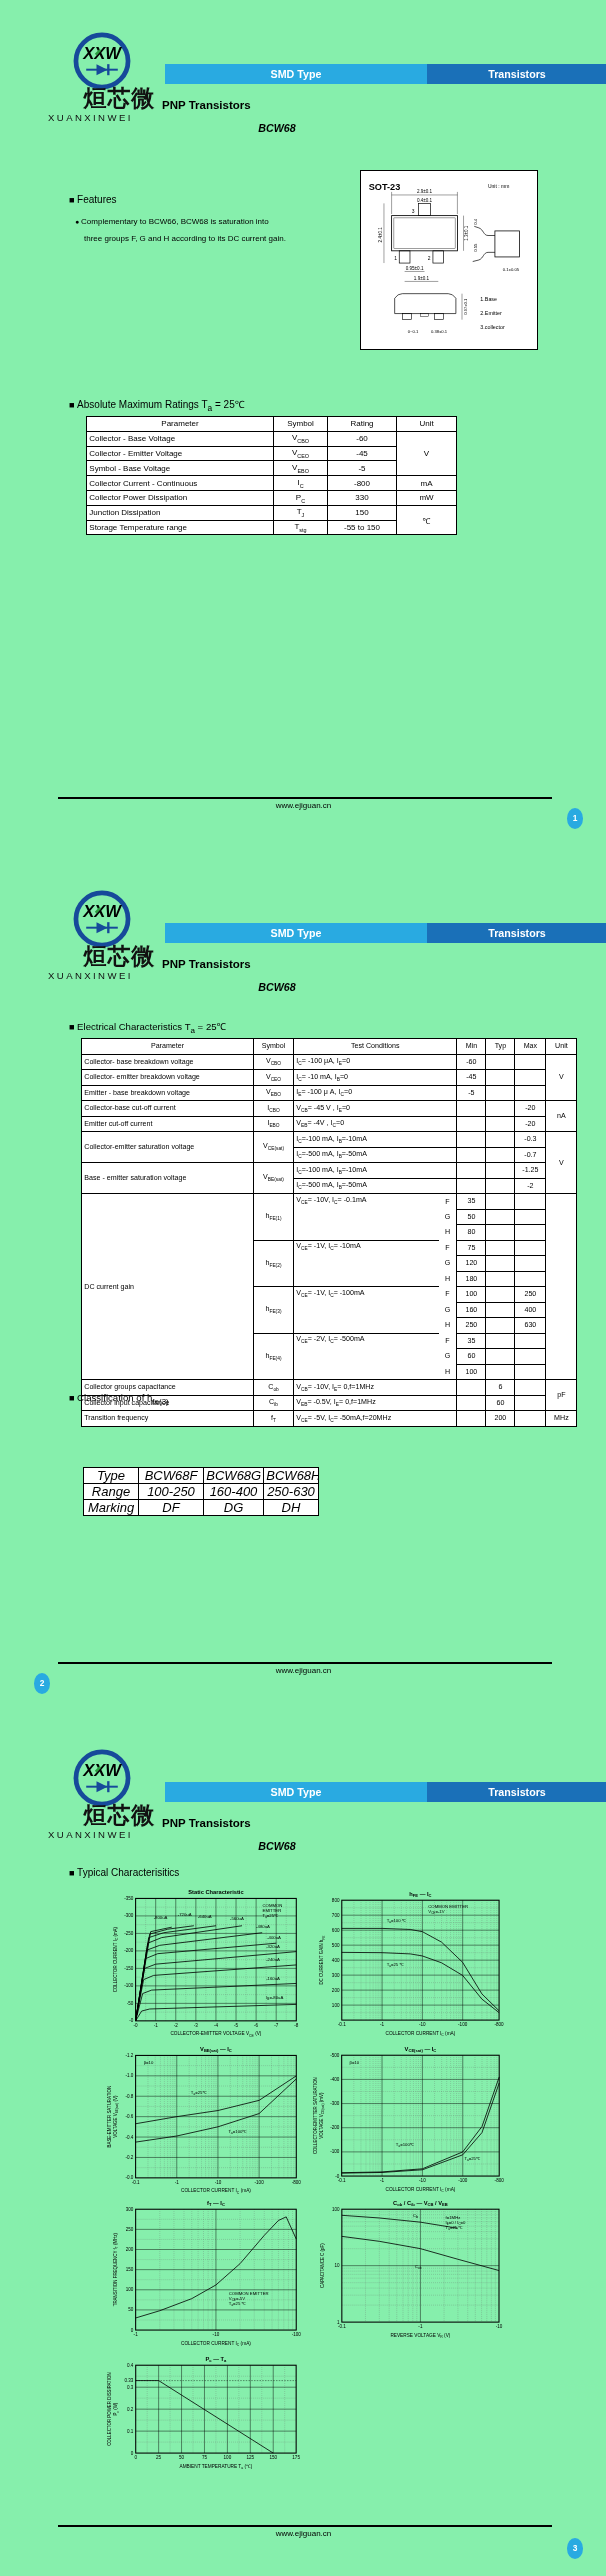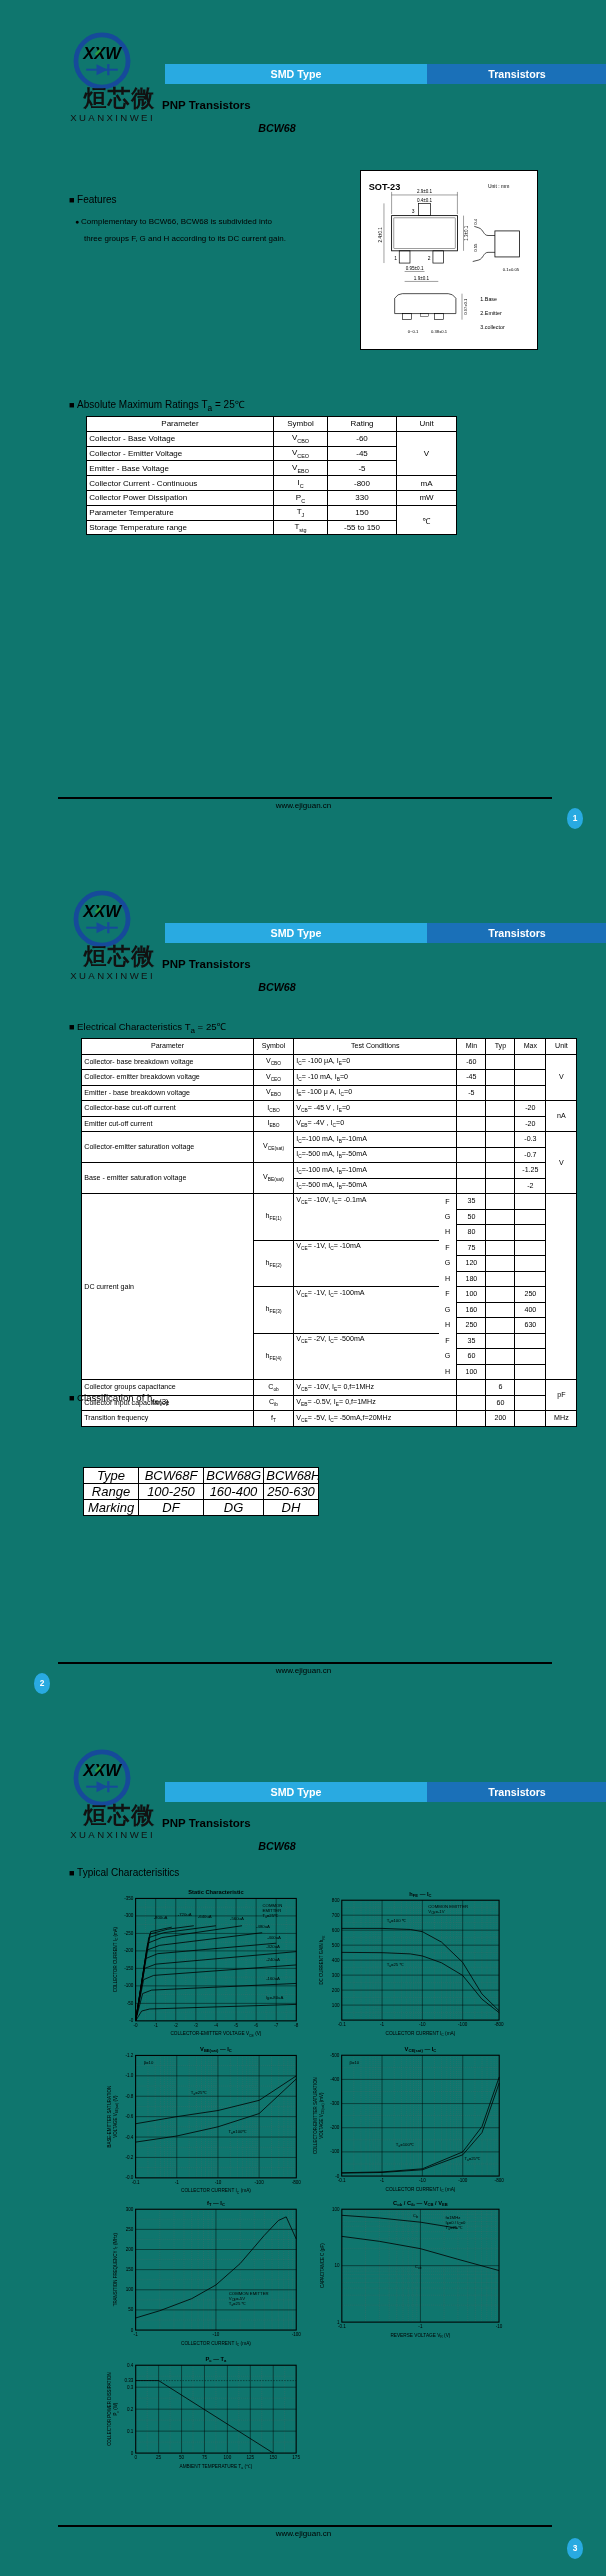--- a/index.html
+++ b/index.html
@@ -1,20 +1,20 @@
 <!DOCTYPE html>
 <html style="font-size:12.2px"><head>
 <meta charset="utf-8">
 <style>
   html,body{margin:0;padding:0;background:#fff;}
-  #sheet{position:relative;width:607px;height:2576px;background:#0f766e;
+  #sheet{position:relative;width:607px;height:2576px;background:#86efac;
          font-family:"Liberation Sans",sans-serif;color:#000;overflow:hidden;}
   .abs{position:absolute;}
   .logo-cn{font-size:23px;font-weight:bold;letter-spacing:0.8px;text-align:right;color:#111;}
-  .logo-en{font-size:9.6px;letter-spacing:2.4px;text-align:right;color:#111;}
+  .logo-en{font-size:9.6px;letter-spacing:2.4px;text-align:left;color:#111;}
   .bar{height:20px;line-height:20px;text-align:center;color:#fff;font-size:10.7px;font-weight:bold;}
   .subtitle{width:230px;font-size:11.5px;font-weight:bold;}
   .part{width:230px;text-align:center;font-size:10.7px;font-weight:bold;font-style:italic;}
   .sec-title{font-size:10px;}
   .sec-title::before{content:"■ ";font-size:9.2px;}
   .feat-line{font-size:8px;}
   .feat-line.b1::before{content:"● ";font-size:6.9px;}
   .dtable{border-collapse:collapse;table-layout:fixed;background:#fff;border:1.5px solid #000;}
   .dtable td,.dtable th{border:0.8px solid #000;text-align:center;padding:0 2.3px;
        font-weight:normal;white-space:nowrap;overflow:hidden;}
@@ -51,21 +51,21 @@
       <line x1="46" y1="42" x2="46" y2="56" stroke="#164a9a" stroke-width="3"></line>
     </svg>
     <div class="abs logo-cn" style="left:48px;top:83px;width:107px">烜芯微</div>
     <div class="abs logo-en" style="left:48px;top:112px;width:107px">XUANXINWEI</div>
     <div class="abs bar" style="left: 165px; top: 64px; width: 262px; background: rgb(41, 170, 225);">SMD Type</div>
     <div class="abs bar" style="left: 427px; top: 64px; width: 180px; background: rgb(26, 112, 184);">Transistors</div>
     <div class="abs subtitle" style="left:162px;top:99px">PNP  Transistors</div>
     <div class="abs part" style="left:162px;top:122px">BCW68</div>
 
     <div class="abs sec-title" style="left:69px;top:194px">Features</div>
-    <div class="abs feat-line b1" style="left:75px;top:217px">Complementary to BCW66, BCW68 is subdivided into</div>
+    <div class="abs feat-line b1" style="left:75px;top:217px">Complementary to BCW66, BCW68 is saturation into</div>
     <div class="abs feat-line" style="left:84px;top:234px">three groups F, G and H according to its DC current gain.</div>
 
     <svg class="abs pkg-box" style="left:360px;top:170px" width="176" height="178" viewBox="0 0 230 232">
       <text x="10" y="24" font-size="12" font-weight="bold" font-family="Liberation Mono, monospace">SOT-23</text>
       <text x="166" y="22" font-size="6.5" font-family="Liberation Mono, monospace">Unit : mm</text>
 
       <rect x="40" y="58" width="86" height="46" fill="none" stroke="#000" stroke-width="1.1"></rect>
       <rect x="43" y="61" width="80" height="40" fill="none" stroke="#000" stroke-width="0.5"></rect>
       <rect x="75" y="42" width="16" height="16" fill="none" stroke="#000" stroke-width="0.9"></rect>
       <rect x="50" y="104" width="14" height="16" fill="none" stroke="#000" stroke-width="0.9"></rect>
@@ -131,38 +131,38 @@
               <td>V<sub>CBO</sub></td>
               <td>-60</td>
               <td rowspan="3">V</td>
             </tr>
             <tr>
               <td class="l">Collector - Emitter Voltage</td>
               <td>V<sub>CEO</sub></td>
               <td>-45</td>
             </tr>
             <tr>
-              <td class="l">Emitter - Base Voltage</td>
+              <td class="l">Symbol - Base Voltage</td>
               <td>V<sub>EBO</sub></td>
               <td>-5</td>
             </tr>
             <tr>
               <td class="l">Collector Current  - Continuous</td>
               <td>I<sub>C</sub></td>
               <td>-800</td>
               <td>mA</td>
             </tr>
             <tr>
               <td class="l">Collector Power Dissipation</td>
               <td>P<sub>C</sub></td>
               <td>330</td>
               <td>mW</td>
             </tr>
             <tr>
-              <td class="l">Parameter Temperature</td>
+              <td class="l">Junction Dissipation</td>
               <td>T<sub>J</sub></td>
               <td>150</td>
               <td rowspan="2">℃</td>
             </tr>
             <tr>
               <td class="l">Storage Temperature range</td>
               <td>T<sub>stg</sub></td>
               <td>-55 to 150</td>
             </tr>
           </tbody>

